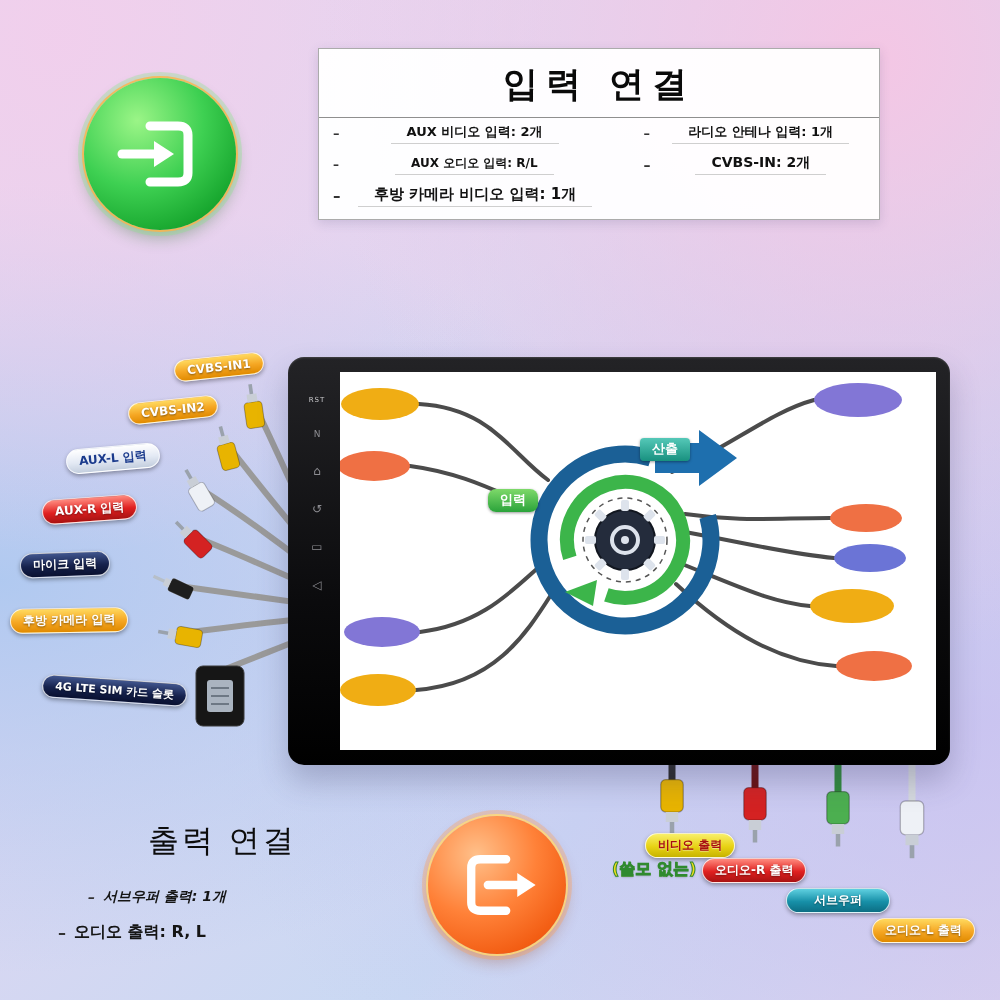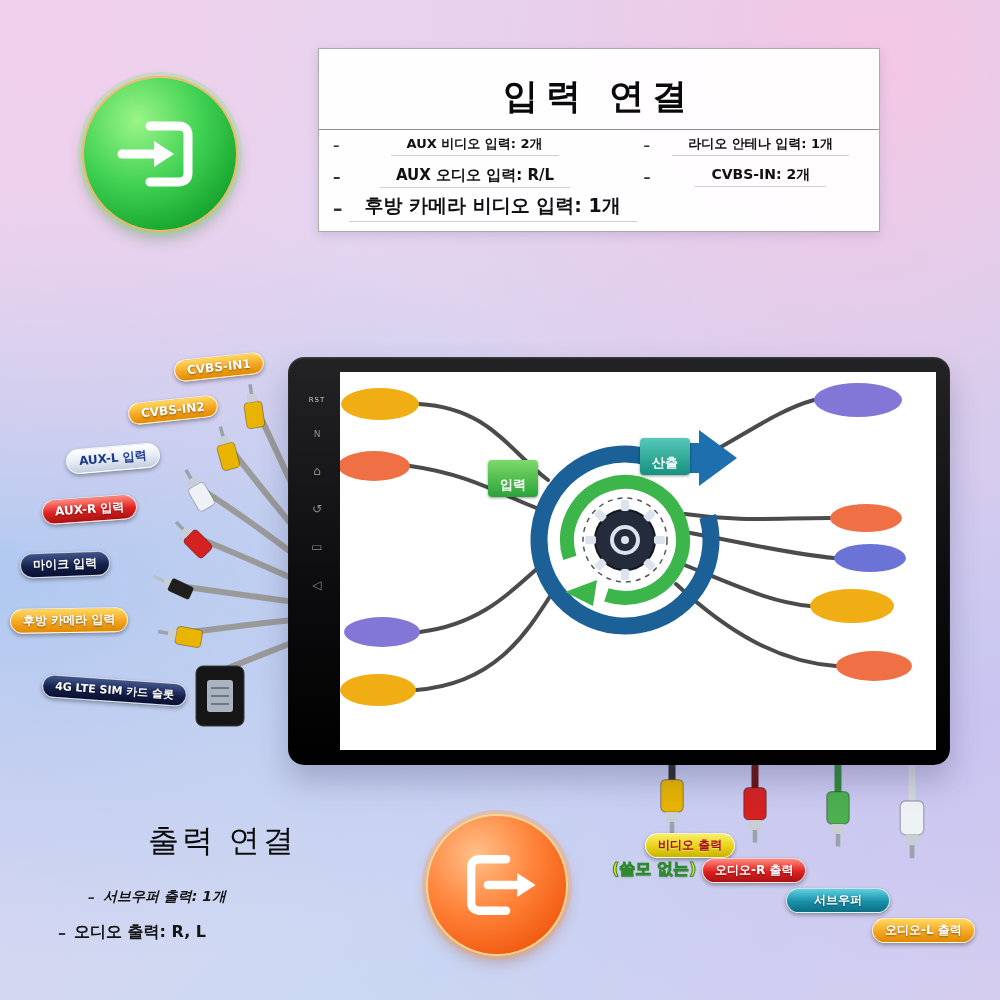--- a/index.html
+++ b/index.html
@@ -33,51 +33,51 @@
   }
   .sicon { font-size:12px; line-height:1; }
   .sicon.s0 { font-size:7px; color:#c9c9cc; letter-spacing:1px; }
   .sicon.s1 { font-size:9px; }
   #screen {
     position:absolute; left:52px; top:15px; width:596px; height:378px;
     background:#fff; overflow:hidden;
   }
   #screen svg { display:block; }
   .screen-badge {
-    position:absolute; padding:16px 12px 3px; border-radius:4px;
+    position:absolute; padding:2px 12px 3px; border-radius:4px;
     font-size:13px; font-weight:bold; color:#fff; z-index:4;
     box-shadow:0 1px 3px rgba(0,0,0,.4); white-space:nowrap;
   }
-  #badge-input  { left:148px; top:88px; background:linear-gradient(#7ed96a,#2aa33a); }
+  #badge-input  { left:148px; top:117px; background:linear-gradient(#7ed96a,#2aa33a);border-radius:8px; }
   #badge-output { left:300px; top:66px;  background:linear-gradient(#55c8b8,#18917f); }
 
   
   #input-panel {
     position:absolute; left:318px; top:48px; width:562px; z-index:5;
     background:rgba(255,255,255,.96); border:1px solid #ababab;
     box-shadow:0 3px 10px rgba(80,80,120,.18);
     padding-bottom:8px;
   }
   #input-title {
     text-align:center; font-size:35px; font-weight:bold; letter-spacing:8px;
-    color:#0a0a0a; padding:24px 0 9px; border-bottom:1.5px solid #8f8f8f;
+    color:#0a0a0a; padding:12px 0 9px; border-bottom:1.5px solid #8f8f8f;
   }
   .irow { display:flex; height:31px; align-items:center; padding:0 14px;gap:40px; }
   .icell { display:flex; align-items:center; color:#111; }
   .icell.c-l { width:55%; }
   .icell.c-r { width:45%; }
   .icell::before { content:"–"; font-weight:bold; color:#333; margin-right:6px; flex:none; }
   .icell.nodash::before { content:""; }
   .itext { margin:0 auto; padding:0 16px 2px; border-bottom:1px solid #cfcfcf; white-space:nowrap; }
   .r1 { font-size:13px; font-weight:bold; }
   .r2l { font-size:17px; }
   .r2r { font-size:14px; }
-  .r3l { font-size:15px; font-weight:bold; }
+  .r3l { font-size:12px; font-weight:bold; }
   .r3r { font-size:14px; font-weight:bold; }
-  .r4l { font-size:19px; font-weight:bold; }
+  .r4l { font-size:15px; font-weight:bold; }
 
   
   .round-icon { position:absolute; border-radius:50%; z-index:6; display:flex; align-items:center; justify-content:center; }
   #input-icon {
     left:84px; top:78px; width:152px; height:152px;
     background:radial-gradient(circle at 35% 28%, #9bf587, #3ed052 45%, #17a62e 78%, #0e8a24);
     box-shadow:0 0 0 2px rgba(255,179,71,.8), 0 0 0 6px rgba(140,230,140,.35), 0 8px 16px rgba(0,90,0,.3);
   }
   #output-icon {
     left:428px; top:816px; width:138px; height:138px;

